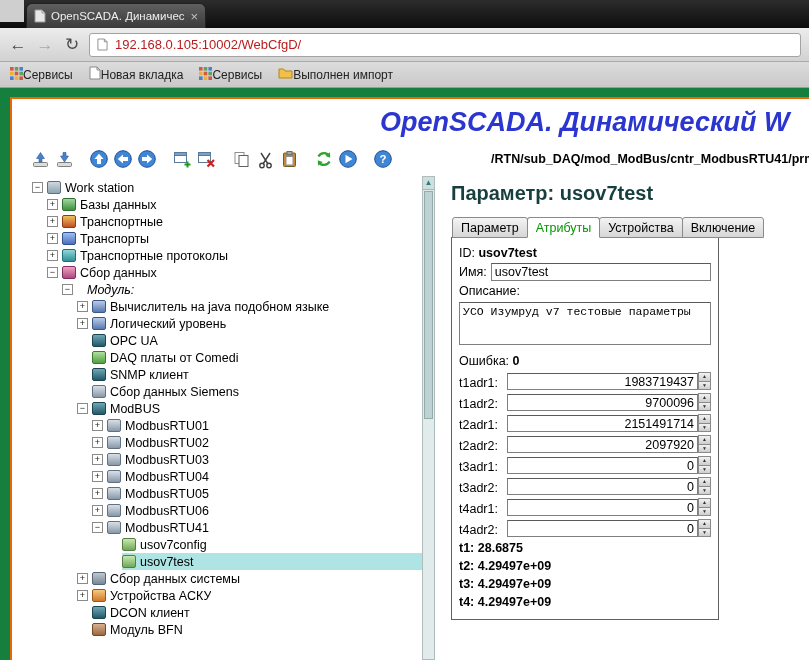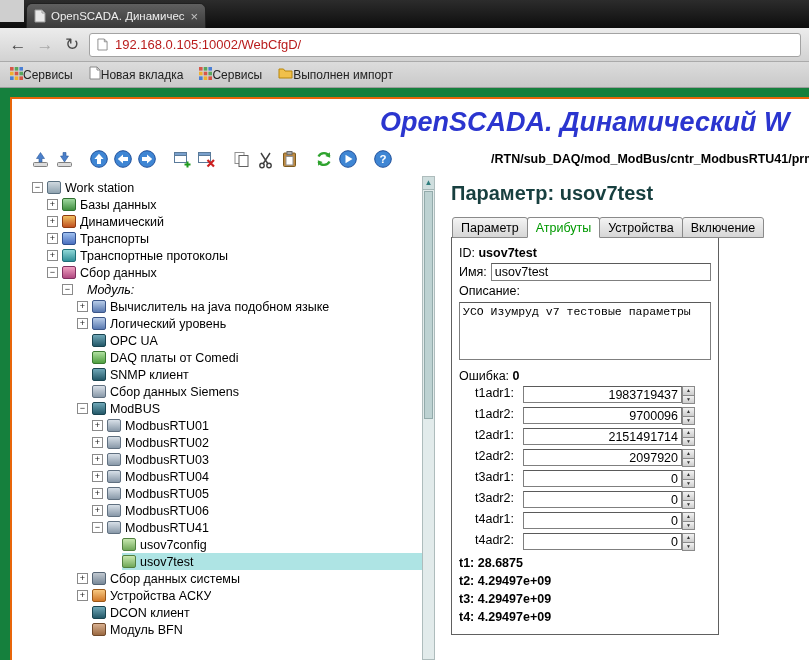--- a/index.html
+++ b/index.html
@@ -86,23 +86,23 @@
   .tabs { display:flex; position:relative; z-index:2; margin-bottom:-1px; padding-left:1px; }
   .tab-item { font-size:12.5px; color:#000; padding:3px 8px 2px; background:linear-gradient(#f4f4f4,#d6d6d6);
               border:1px solid #8a8a8a; border-radius:3px 3px 0 0; margin-right:-1px; }
   .tab-item.active { background:#fff; color:var(--tab-active); border-bottom:1px solid #fff; position:relative; }
   .tabbox { width:268px; border:1px solid #606060; background:#fff; padding:5px 7px 6px; }
   .kv { font-size:12.5px; margin:3px 0; }
   .kv b { font-weight:bold; }
   .kv.row { display:flex; align-items:center; gap:4px; }
   .text-input { flex:1; height:18px; border:1px solid #7f7f7f; border-top-color:#5a5a5a; font-size:12.5px;
                 font-family:"Liberation Sans",sans-serif; padding:0 3px; min-width:0; }
-  .descr { width:100%; height:58px; border:1px solid #7f7f7f; border-top-color:#5a5a5a; resize:none;
+  .descr { width:100%; height:43px; border:1px solid #7f7f7f; border-top-color:#5a5a5a; resize:none;
            font-family:"Liberation Mono",monospace; font-size:11.5px; padding:2px 3px; margin:1px 0 2px; }
-  .spin-row { display:flex; align-items:flex-start; height:19px; margin:2px 16px; }
+  .spin-row { display:flex; align-items:flex-end; height:19px; margin:2px 0; }
   .spin-label { width:48px; font-size:12.5px; flex:0 0 auto; }
   .spin-input { flex:1; min-width:0; height:17px; border:1px solid #7f7f7f; border-top-color:#5a5a5a;
                 text-align:right; font-size:12.5px; font-family:"Liberation Sans",sans-serif; padding:0 3px; }
   .spin-btns { width:13px; height:18px; display:flex; flex-direction:column; flex:0 0 auto; }
   .spin-up,.spin-down { flex:1; background:linear-gradient(#f2f2f2,#cdcdcd); border:1px solid #8a8a8a;
                         font-size:5px; line-height:7px; text-align:center; color:#333; }
   .spin-down { border-top:none; }
   .ro-row { font-size:12.5px; font-weight:bold; margin:4px 0; }
 </style>
 </head>
@@ -295,21 +295,21 @@
     <span class="expander">+</span>
     <span class="row-body">
       <span class="tree-icon ic-databases-icon"></span>
       <span class="tree-label">Базы данных</span>
     </span>
   </div>
             <div class="tree-row" style="padding-left: 19px;">
     <span class="expander">+</span>
     <span class="row-body">
       <span class="tree-icon ic-security-icon"></span>
-      <span class="tree-label">Динамический</span>
+      <span class="tree-label">Транспортные</span>
     </span>
   </div>
             <div class="tree-row" style="padding-left: 19px;">
     <span class="expander">+</span>
     <span class="row-body">
       <span class="tree-icon ic-transports-icon"></span>
       <span class="tree-label">Транспорты</span>
     </span>
   </div>
             <div class="tree-row" style="padding-left: 19px;">

